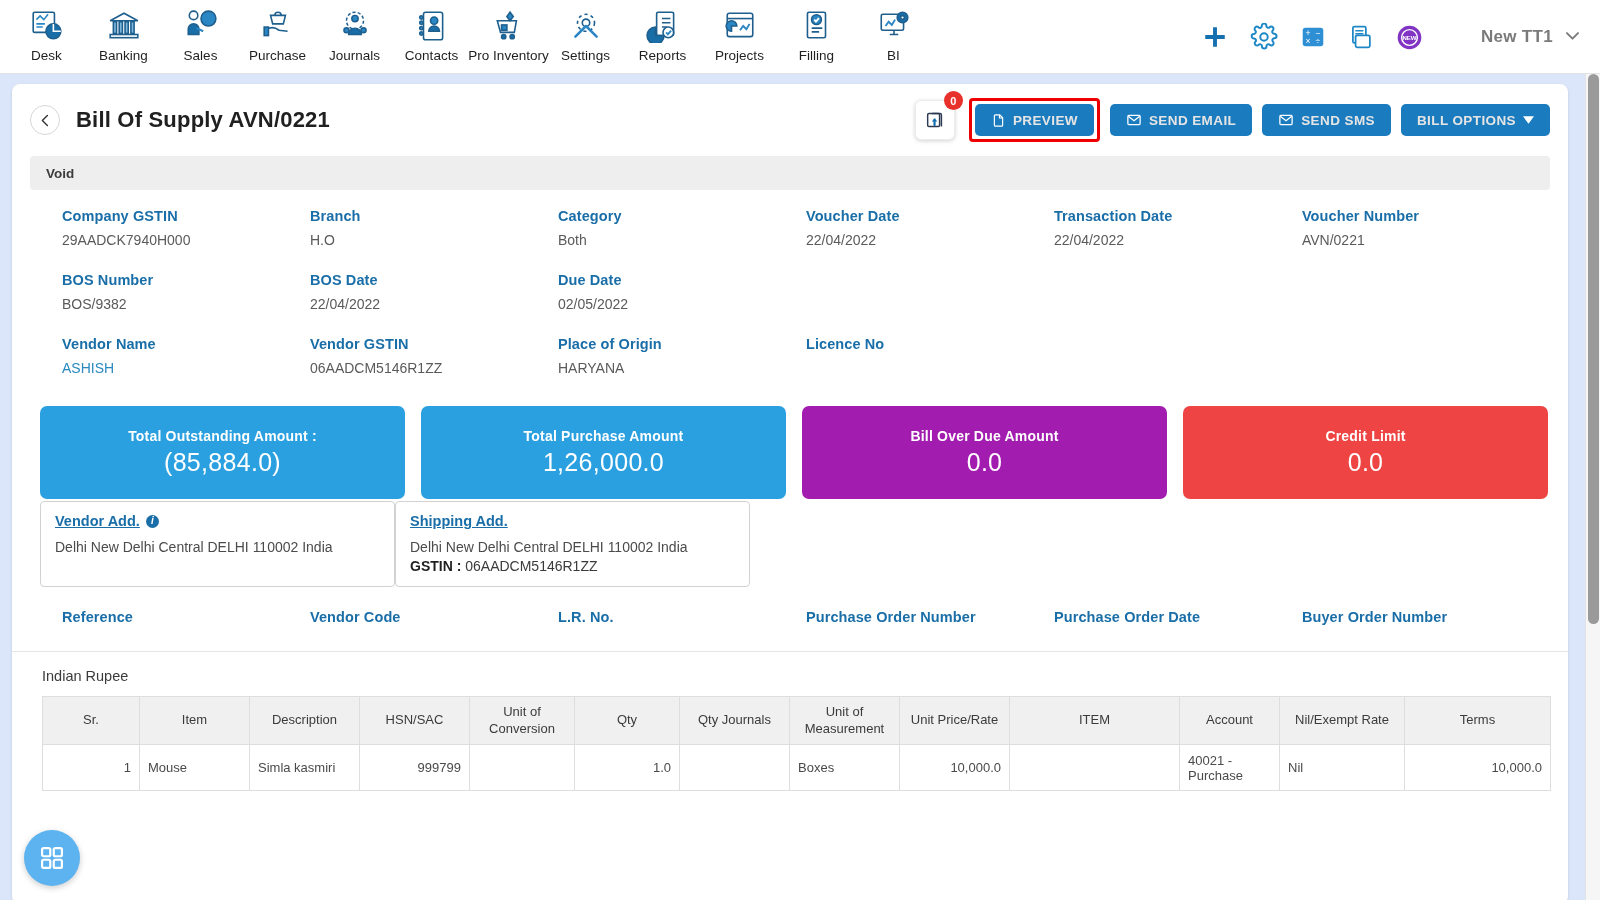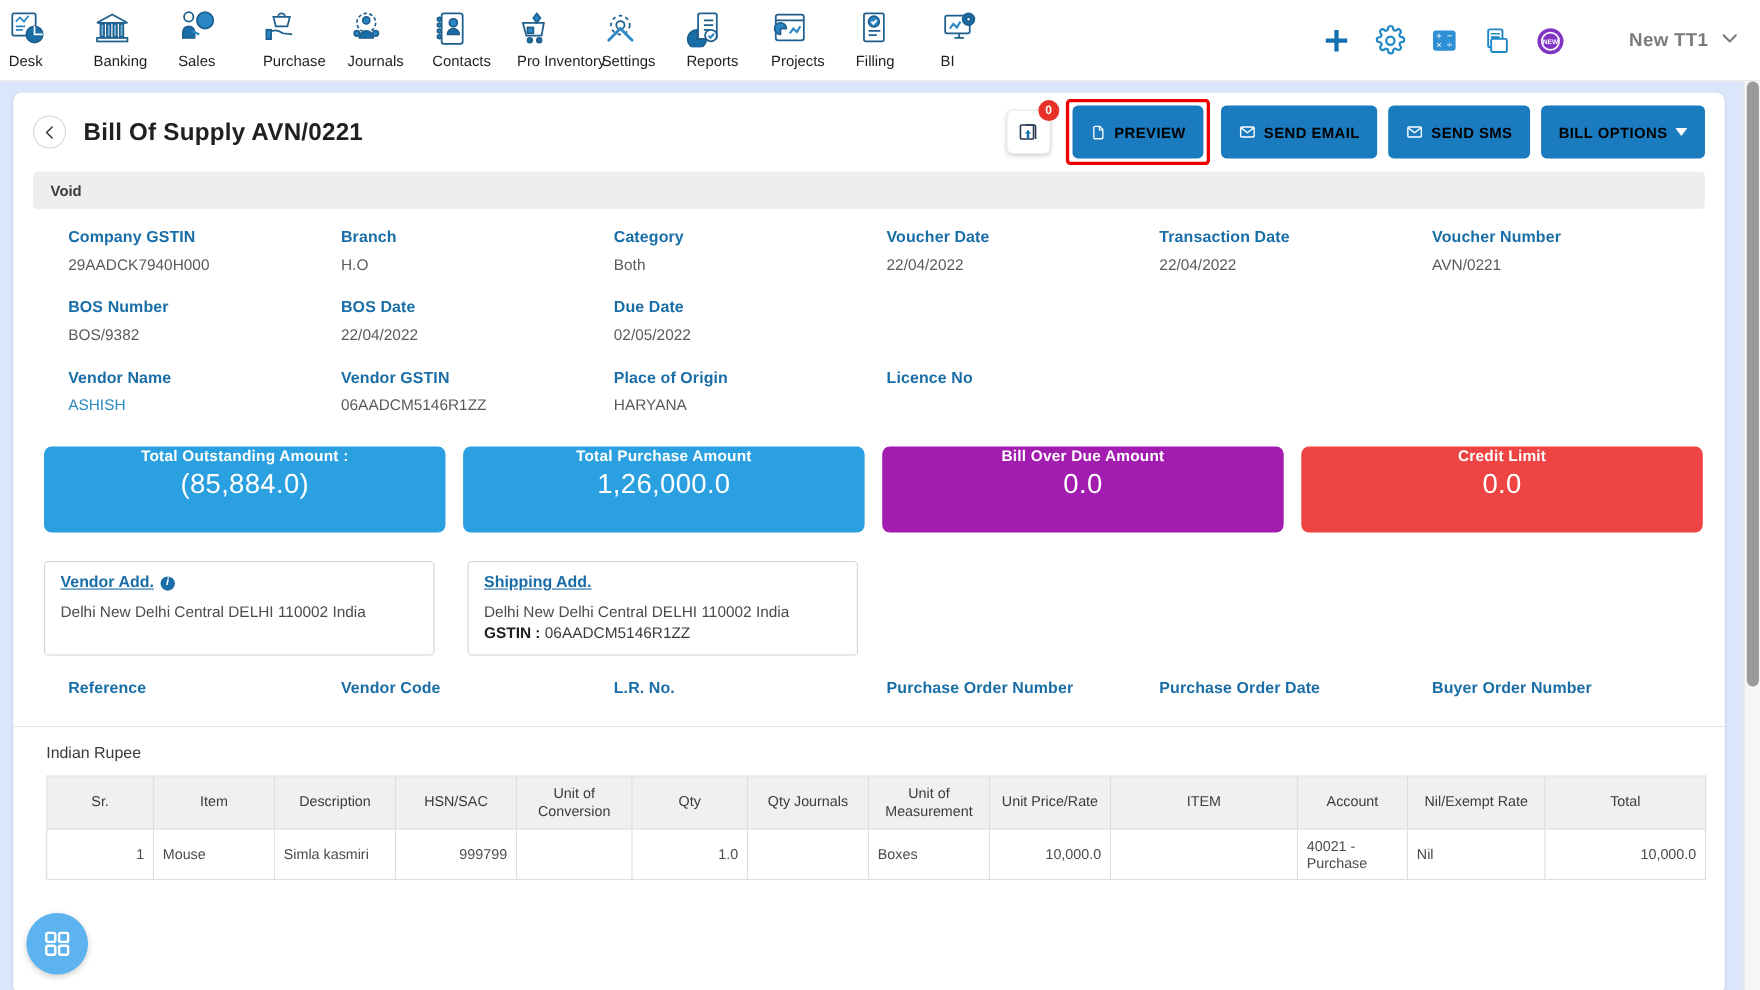--- a/index.html
+++ b/index.html
@@ -12,21 +12,21 @@
   #app { position: relative; width: 1600px; height: 900px; }
 
   
   .topnav {
     position: absolute; left: 0; top: 0; width: 1600px; height: 74px;
     background: #ffffff; border-bottom: 1px solid #e3e3e3;
     display: flex; align-items: flex-start;
   }
   .nav-items { display: flex; align-items: flex-start; padding-left: 8px; }
   .nav-item {
-    width: 77px; display: flex; flex-direction: column; align-items: flex-start;
+    width: 77px; display: flex; flex-direction: column; align-items: center;
     padding-top: 6px; cursor: pointer; text-decoration: none;
   }
   .nav-item .ic { height: 40px; display: flex; align-items: center; justify-content: center; }
   .nav-item .lbl {
     font-size: 13.5px; color: #1f1f1f; margin-top: 2px; white-space: nowrap;
     font-family: "Liberation Sans", sans-serif;
   }
   .nav-spacer { flex: 1; }
   .nav-right { display: flex; align-items: center; gap: 22px; padding-right: 18px; height: 74px; }
   .nav-right .rc { cursor: pointer; display: flex; align-items: center; }
@@ -62,21 +62,21 @@
     width: 40px; height: 40px; border-radius: 6px; background: #fff;
     border: 1px solid #ececec; box-shadow: 0 1px 4px rgba(0,0,0,.18);
     display: flex; align-items: center; justify-content: center; cursor: pointer;
   }
   .badge {
     position: absolute; top: -9px; right: -8px; min-width: 19px; height: 19px;
     background: #e8312a; color: #fff; border-radius: 10px; font-size: 11px;
     display: flex; align-items: center; justify-content: center; padding: 0 5px; font-weight: bold;
   }
   .btn {
-    height: 48px; border: none; border-radius: 5px; background: #1a7bbf; color: #000000;
+    height: 32px; border: none; border-radius: 5px; background: #1a7bbf; color: #e5e5e5;
     font-size: 13.5px; font-weight: bold; letter-spacing: .4px;
     display: inline-flex; align-items: center; justify-content: center; gap: 7px;
     padding: 0 16px; cursor: pointer; font-family: "Liberation Sans", sans-serif;
     white-space: nowrap;
   }
   .btn svg { display: block; }
   .btn-highlight-wrap {
     border: 3px solid #ee0000; border-radius: 4px; padding: 3px; display: inline-flex;
   }
 
@@ -96,28 +96,28 @@
     white-space: nowrap;
   }
   .fvalue { font-size: 14px; color: #5a5a5a; margin-top: 8px; min-height: 18px; white-space: nowrap; }
   .fvalue.link { color: #2a8ac0; }
   .frow.vals { margin-bottom: 22px; }
   .frow.labels-only { margin-bottom: 26px; }
 
   
   .stats { display: flex; gap: 16px; padding: 6px 20px 0 28px; }
   .stat {
-    flex: 1; height: 78px; border-radius: 7px; color: #fff;
-    display: flex; flex-direction: column; align-items: center; 
+    flex: 1; height: 93px; border-radius: 7px; color: #fff;
+    display: flex; flex-direction: column; align-items: center; justify-content: center;
   }
   .stat .st-t { font-size: 14px; font-weight: bold; letter-spacing: .2px; }
   .stat .st-v { font-size: 25px; margin-top: 4px; letter-spacing: .3px; }
 
   
-  .addrs { display: flex; gap: 30px; padding: 14px 18px 0 28px; margin-top: 12px; }
+  .addrs { display: flex; padding: 2px 18px 0 28px; }
   .addr {
     width: 355px; min-height: 72px; border: 1px solid #d2d2d2; border-radius: 4px;
     padding: 10px 14px 12px 14px;
   }
   .addr-title {
     font-size: 14.5px; color: #1a6ea8; font-weight: bold; text-decoration: underline;
     display: inline-flex; align-items: center; gap: 6px;
   }
   .addr-line { font-size: 14px; color: #4b4b4b; margin-top: 9px; }
   .addr-gstin { font-size: 14px; color: #3b3b3b; margin-top: 3px; }
@@ -647,21 +647,21 @@
               <th>Description</th>
               <th>HSN/SAC</th>
               <th>Unit of Conversion</th>
               <th>Qty</th>
               <th>Qty Journals</th>
               <th>Unit of Measurement</th>
               <th>Unit Price/Rate</th>
               <th>ITEM</th>
               <th>Account</th>
               <th>Nil/Exempt Rate</th>
-              <th>Total</th>
+              <th>Terms</th>
             </tr>
           </thead>
         <tbody id="tbody">
             <tr>
               <td class="num">1</td>
               <td class="lnk">Mouse</td>
               <td class="">Simla kasmiri</td>
               <td class="num">999799</td>
               <td class=""></td>
               <td class="num">1.0</td>

